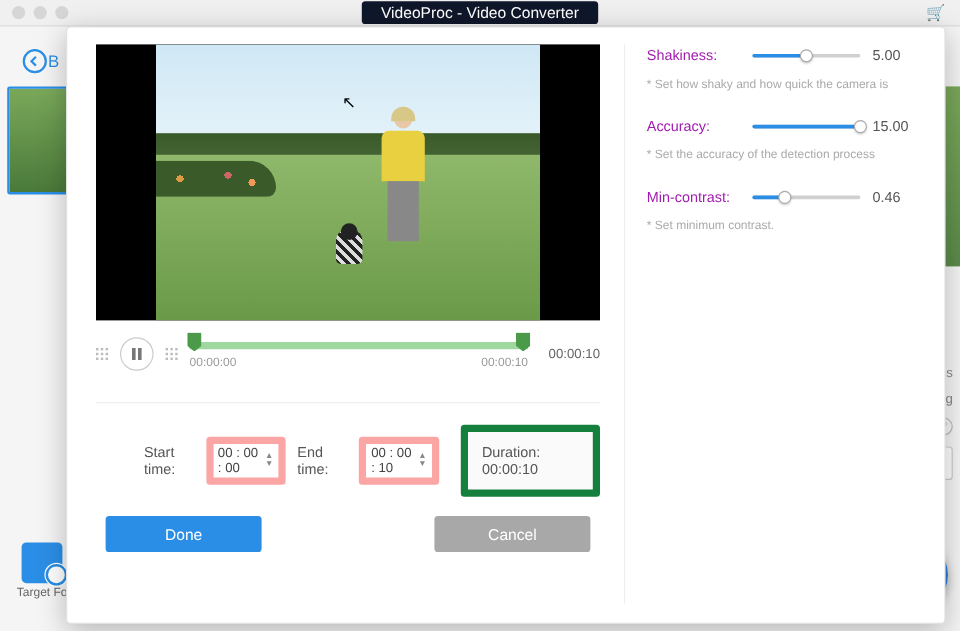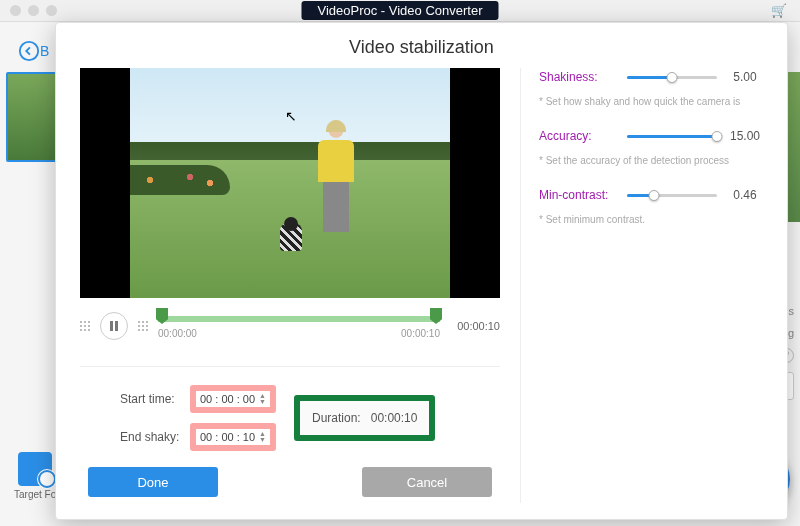--- a/index.html
+++ b/index.html
@@ -67,38 +67,38 @@
 .timeline .hndl{position:absolute;top:0;width:12px;height:16px;background:#4a9a4a;clip-path:polygon(0 0,100% 0,100% 70%,50% 100%,0 70%)}
 .timeline .hndl.l{left:-2px}
 .timeline .hndl.r{right:-2px}
 .timeline .tl-label{position:absolute;top:20px;font-size:10px;color:#999}
 .timeline .tl-label.l{left:0}
 .timeline .tl-label.r{right:0}
 .totaltime{font-size:11px;color:#666;min-width:50px;text-align:right}
 
 .hr{border:none;border-top:1px solid #eee;margin:22px 0 18px}
 .timebox{display:flex;align-items:center;gap:18px;padding-left:40px}
-.tcol{display:flex;flex-direction:column;gap:10px}
+.tcol{display:flex;gap:10px}
 .trow{display:flex;align-items:center;gap:8px}
 .trow label{width:62px;font-size:12px;color:#555}
 .spin{display:flex;align-items:center;border:6px solid #fca5a5;border-radius:3px;background:#fff;padding:2px 4px;font-size:11px;color:#444}
 .spin .stepper{display:flex;flex-direction:column;margin-left:4px;gap:0}
 .spin .stepper span{font-size:7px;line-height:6px;color:#888;cursor:pointer}
 .dur{border:6px solid #15803d;border-radius:3px;padding:10px 12px;font-size:12px;color:#555;background:#fafafa}
 
 .footer{display:flex;justify-content:space-between;margin-top:16px;padding:0 8px}
 .btn{min-width:130px;height:30px;border:none;border-radius:3px;color:#fff;font-size:13px;cursor:pointer}
 .btn.cancel{background:var(--grey-btn)}
 .btn.done{background:var(--blue)}
 
 .right{flex:1;border-left:1px solid #eee;padding:2px 0 0 18px}
 .param{margin-bottom:22px}
 .prow{display:flex;align-items:center;gap:10px}
 .prow .plabel{width:78px;font-size:12px;color:#a21caf}
-.prow .pval{width:36px;text-align:center;font-size:12px;color:#555}
+.prow .pval{width:36px;text-align:left;font-size:12px;color:#555}
 .slider{flex:1;height:14px;position:relative}
 .slider .strack{position:absolute;top:6px;left:0;right:0;height:3px;background:var(--track);border-radius:2px}
 .slider .sfill{position:absolute;top:6px;left:0;height:3px;background:var(--slider-fill);border-radius:2px}
 .slider .sknob{position:absolute;top:2px;width:11px;height:11px;border-radius:50%;background:#fff;border:1px solid #aaa;box-shadow:0 1px 2px rgba(0,0,0,.2);transform:translateX(-50%)}
 .phint{font-size:10px;color:#aaa;margin-top:12px}
 </style>
 </head>
 <body>
 
 <div class="titlebar">
@@ -128,21 +128,20 @@
 </div>
 <div class="target">
   <div class="ticn"></div>
   <span>Target Fo</span>
 </div>
 <div class="run">
     <span>RUN</span>
   </div>
 
 <div class="modal">
-  <h1>Video stabilization</h1>
   <div class="content">
     <div class="left">
 
       <div class="video">
         <div class="sky"></div>
           <div class="hedge"></div>
           <div class="lawn"></div>
           <div class="flowers"></div>
         <div class="person">
             <div class="hair"></div>
@@ -204,21 +203,21 @@
             <label>Start time:</label>
             <div class="spin">
               <span>00 : 00 : 00</span>
               <div class="stepper">
                   <span>▲</span>
                   <span>▼</span>
                 </div>
             </div>
           </div>
           <div class="trow">
-            <label>End shaky:</label>
+            <label>End time:</label>
             <div class="spin">
               <span>00 : 00 : 10</span>
               <div class="stepper">
                   <span>▲</span>
                   <span>▼</span>
                 </div>
             </div>
           </div>
         </div>
         <div class="dur">

